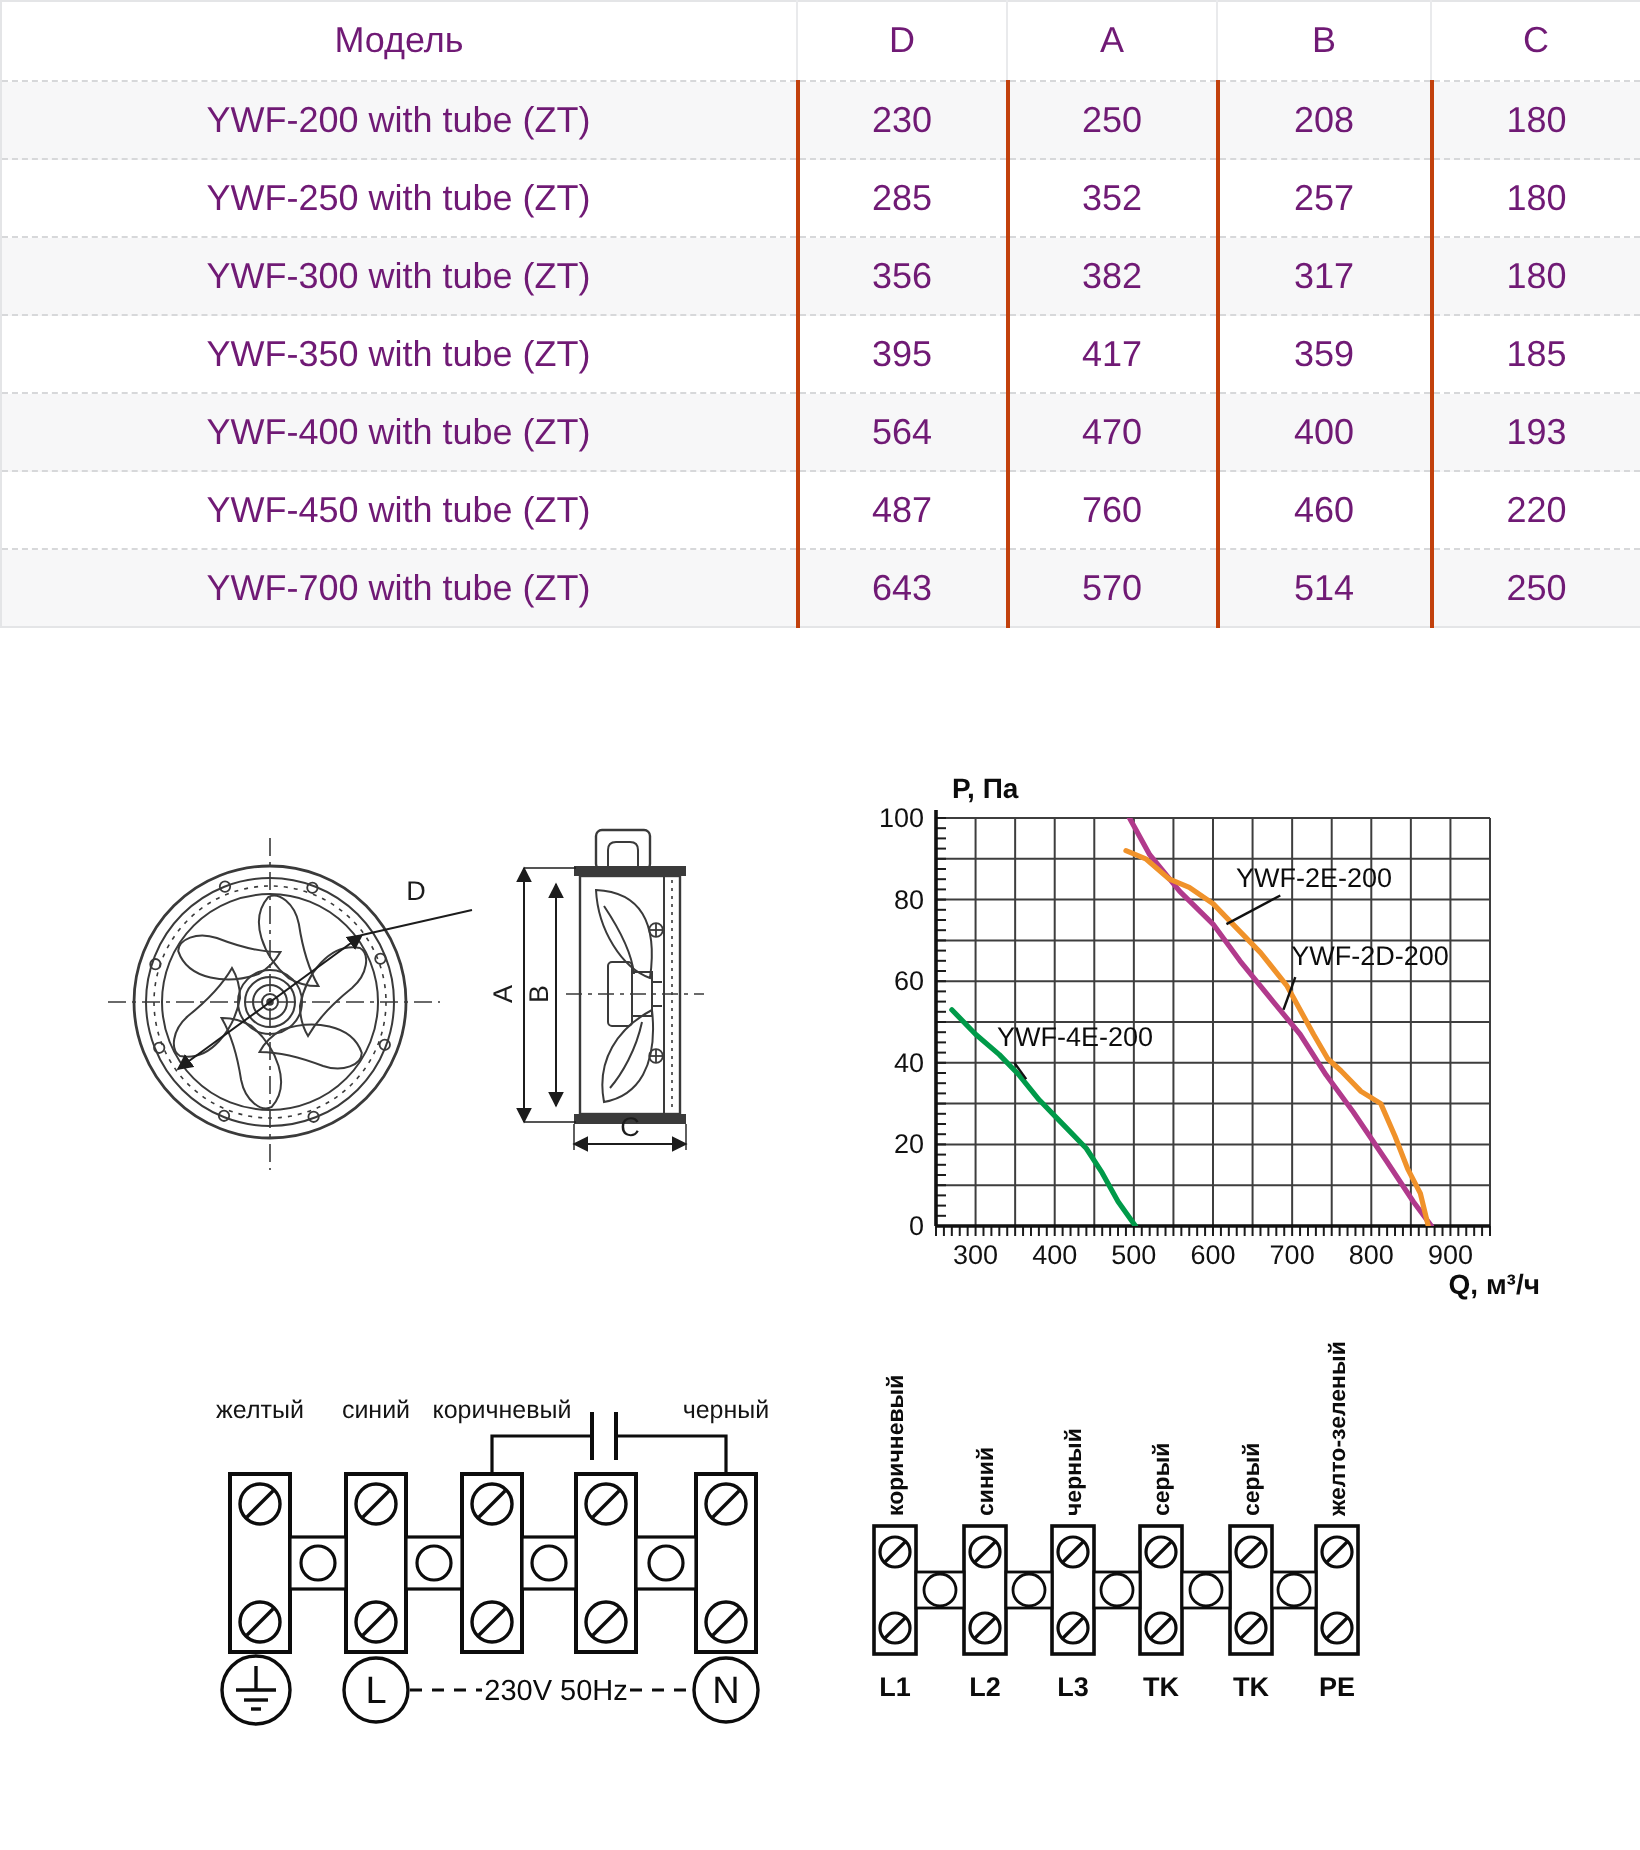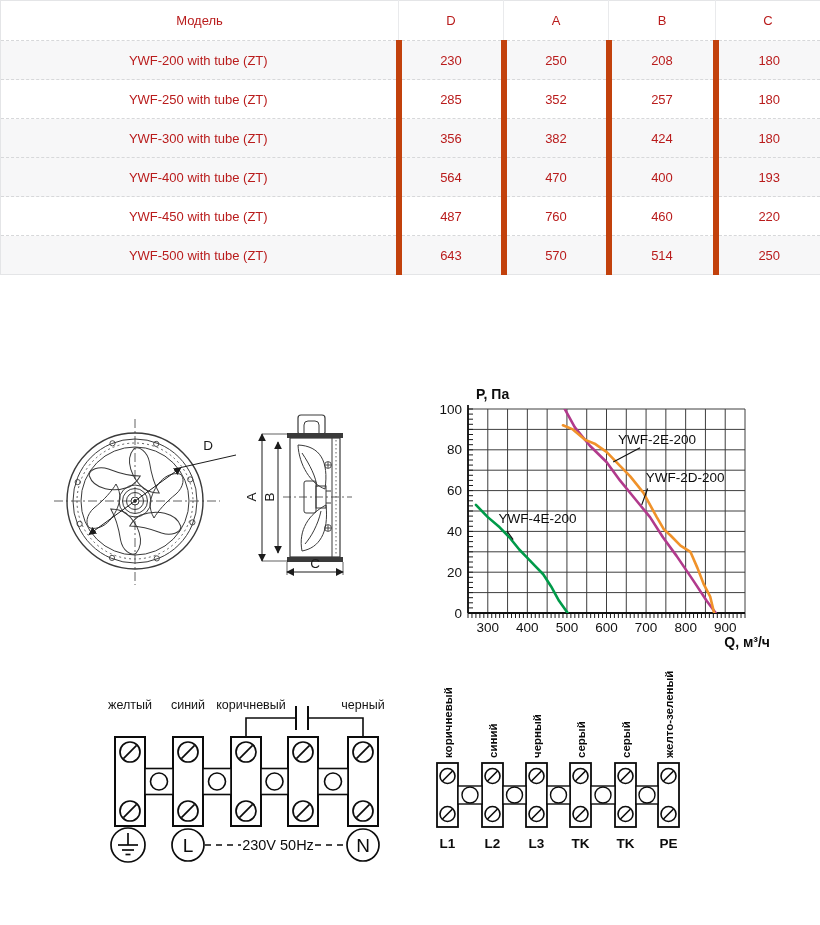--- a/index.html
+++ b/index.html
@@ -1,24 +1,24 @@
 <!DOCTYPE html>
 <html><head>
 <meta charset="utf-8">
 <style>
   html,body{margin:0;padding:0;background:#fff;}
   .canvas{position:relative;width:820px;height:925px;background:#fff;overflow:hidden;
           font-family:"Liberation Sans",sans-serif;color:#54575c;}
   
   table.spec{position:absolute;left:0;top:0;width:820px;border-collapse:collapse;
-             border:1px solid #e4e5e7;font-size:13px;color:#b91c1c;table-layout:fixed;}
+             border:1px solid #e4e5e7;font-size:18px;color:#701a75;table-layout:fixed;}
   table.spec th{font-weight:400;height:37px;border-bottom:1px dashed #d7d8da;
                 border-left:1px solid #e9eaec;background:#fff;}
   table.spec td{height:36px;text-align:center;border-bottom:1px dashed #d7d8da;
-                border-left:6px solid #c2410c;}
+                border-left:2px solid #c2410c;}
   table.spec th:first-child,table.spec td:first-child{border-left:none;}
   table.spec tr.alt{background:#f7f7f8;}
   
   .panel{position:absolute;}
   svg text{font-family:"Liberation Sans",sans-serif;}
   .dimlbl{font-size:13.5px;fill:#1c1c1c;}
   .wirelbl{font-size:12.5px;fill:#141414;}
   .termlbl{font-size:13.5px;font-weight:bold;fill:#0c0c0c;}
   .rotlbl{font-size:11.5px;font-weight:bold;fill:#0c0c0c;}
 </style>
@@ -56,39 +56,46 @@
           <td>YWF-250 with tube (ZT)</td>
           <td>285</td>
           <td>352</td>
           <td>257</td>
           <td>180</td>
         </tr>
         <tr class="alt">
           <td>YWF-300 with tube (ZT)</td>
           <td>356</td>
           <td>382</td>
-          <td>424</td>
+          <td>317</td>
           <td>180</td>
+        </tr>
+        <tr>
+          <td>YWF-350 with tube (ZT)</td>
+          <td>395</td>
+          <td>417</td>
+          <td>359</td>
+          <td>185</td>
         </tr>
         <tr class="alt">
           <td>YWF-400 with tube (ZT)</td>
           <td>564</td>
           <td>470</td>
           <td>400</td>
           <td>193</td>
         </tr>
         <tr>
           <td>YWF-450 with tube (ZT)</td>
           <td>487</td>
           <td>760</td>
           <td>460</td>
           <td>220</td>
         </tr>
         <tr class="alt">
-          <td>YWF-500 with tube (ZT)</td>
+          <td>YWF-700 with tube (ZT)</td>
           <td>643</td>
           <td>570</td>
           <td>514</td>
           <td>250</td>
         </tr>
       </tbody>
   </table>
 
   <svg class="panel" style="left:40px;top:395px" width="330" height="235" viewBox="0 0 330 235">
     <defs>

